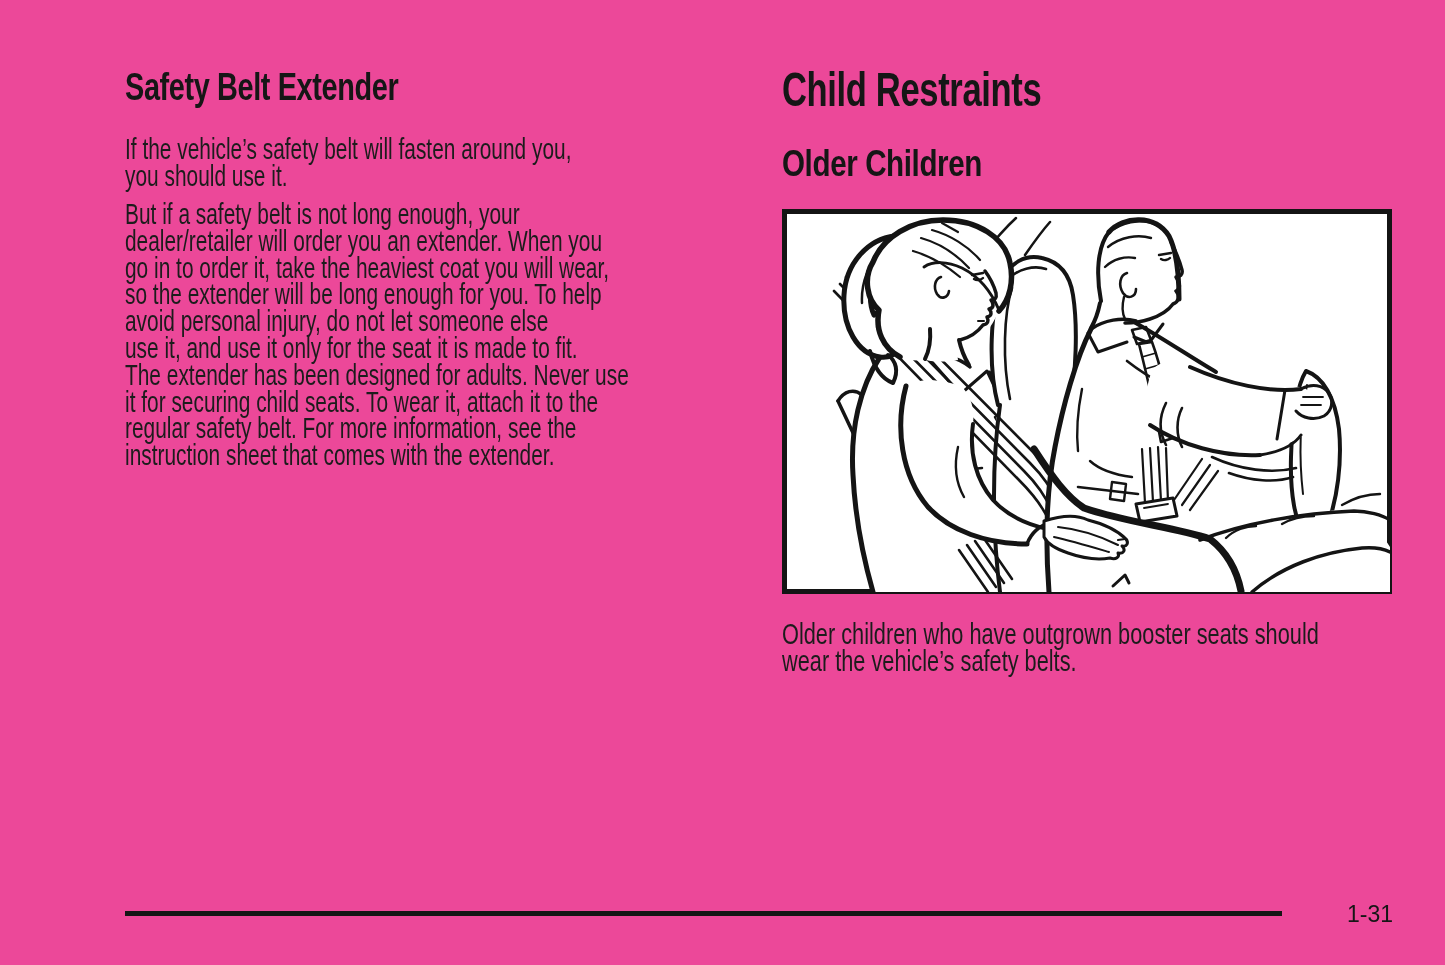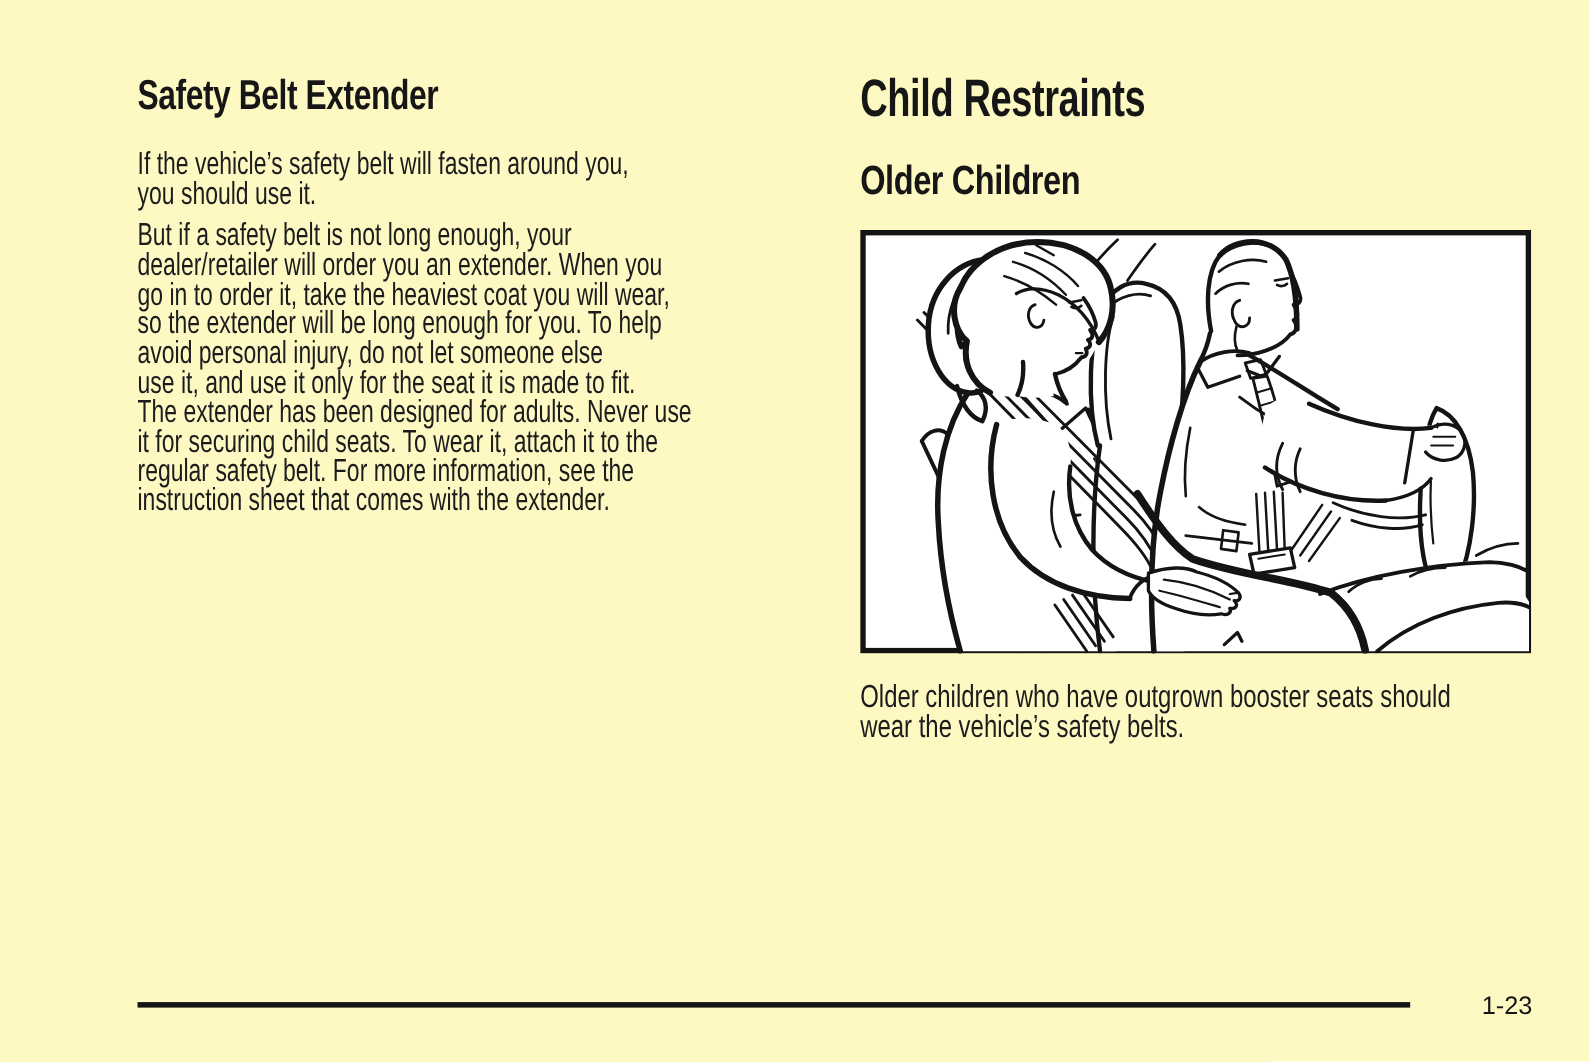--- a/index.html
+++ b/index.html
@@ -3,21 +3,21 @@
 <meta charset="utf-8">
 <style>
   html, body {
     margin: 0; padding: 0;
     background: #ffffff;
     font-family: "Liberation Sans", "DejaVu Sans", sans-serif;
   }
   .page {
     position: relative;
     width: 1445px; height: 965px;
-    background: #fef9c3;
+    background: #ec4899;
     overflow: hidden;
     color: #1a1a1a;
   }
   .abs { position: absolute; margin: 0; }
   .cx { transform-origin: 0 0; }
   .pre { white-space: pre-line; }
   .h-main {
     font-weight: bold;
     font-size: 48px;
     line-height: 48px;
@@ -239,15 +239,15 @@
 
         <path d="M331,377 L343,366 L347,374" stroke-width="3"></path>
       </g>
     </svg>
   </figure>
 
   <p class="abs body-text pre cx" style="left:782px; top:621px; width:830px; transform:scaleX(0.75);">Older children who have outgrown booster seats should
 wear the vehicle’s safety belts.</p>
 
   <div class="footer-rule"></div>
-  <div class="page-number">1-23</div>
+  <div class="page-number">1-31</div>
 
 </div>
 
 </body></html>

